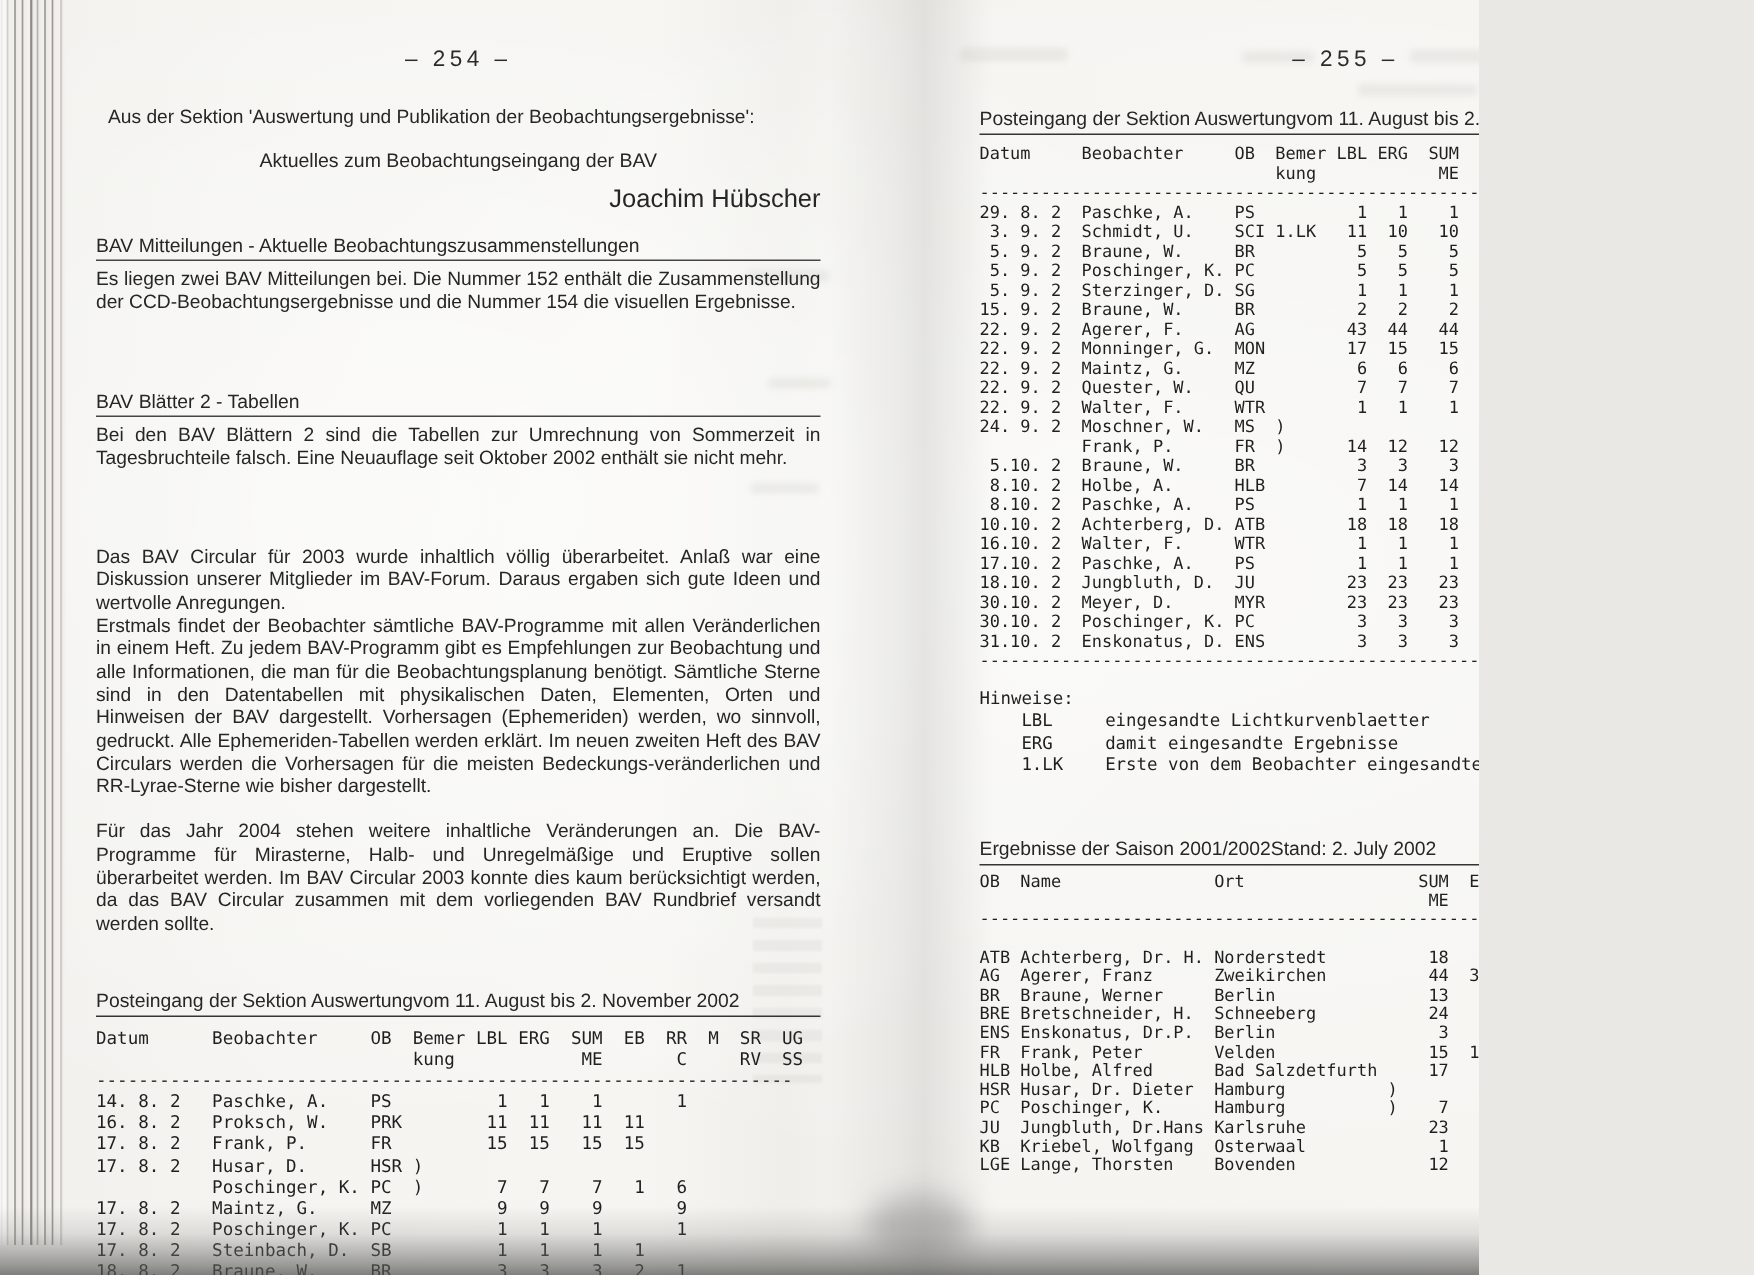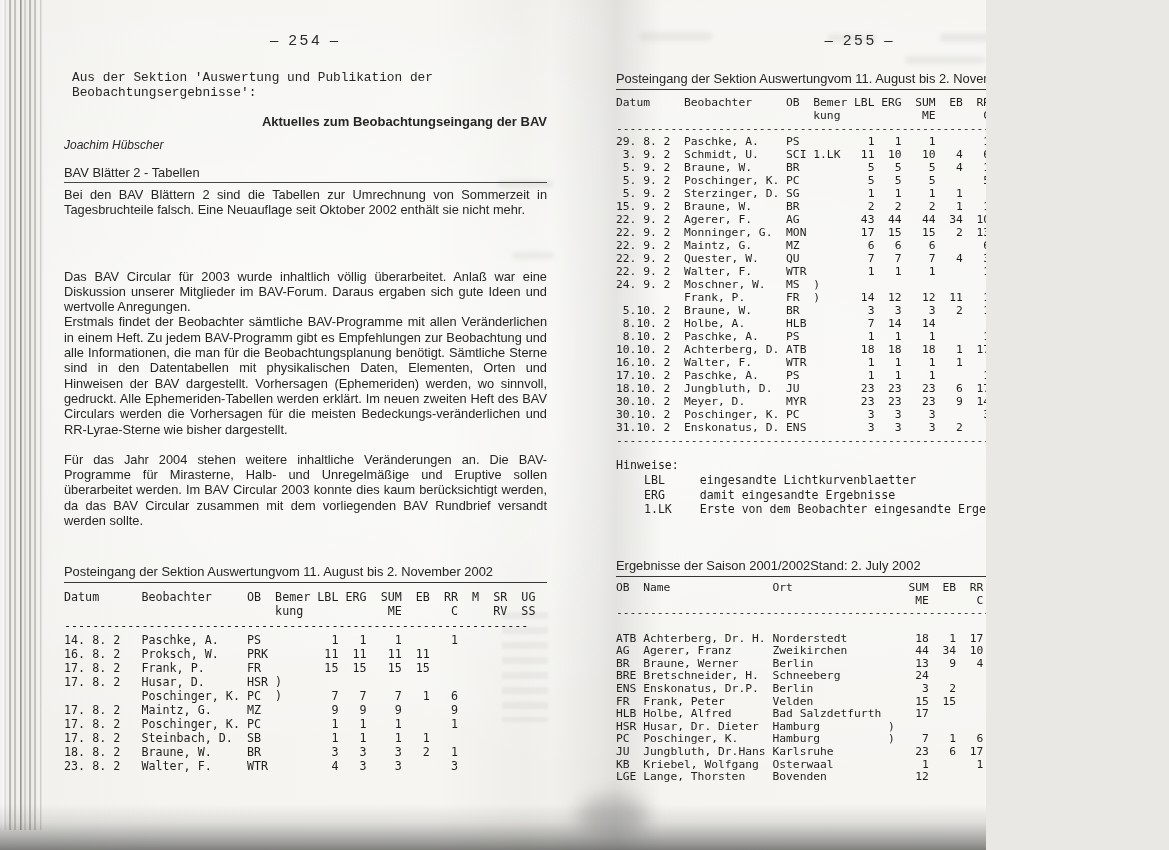--- a/index.html
+++ b/index.html
@@ -35,25 +35,25 @@
     background:rgba(90,90,88,.30);filter:blur(9px);
   }
   .smudge{position:absolute;background:rgba(110,108,104,.09);filter:blur(2px);border-radius:3px;}
   .smudge-strip{
     position:absolute;filter:blur(1px);opacity:.55;
     background:repeating-linear-gradient(to bottom, rgba(120,118,114,.14) 0 7px, rgba(120,118,114,0) 7px 15px);
   }
   
   .page{position:absolute;top:0;}
   .page-left{left:64px;width:483px;}
-  .page-right{left:616px;width:488px;}
+  .page-right{left:653px;width:488px;}
   .pageno{margin-top:31px;text-align:center;font-size:15px;letter-spacing:3px;color:#2b2b2b;}
-  .intro{margin-top:22px;font-size:12.8px;padding-left:8px;font-family:Liberation Mono, monospace;}
-  .article-title{margin-top:14px;text-align:right;font-weight:bold;font-size:13px;}
-  .author{margin-top:9px;text-align:left;font-size:12px;font-style:italic;}
+  .intro{margin-top:22px;font-size:12.8px;padding-left:8px;}
+  .article-title{margin-top:14px;text-align:center;font-weight:normal;font-size:13px;}
+  .author{margin-top:9px;text-align:right;font-size:17px;}
   .sections{margin-top:13px;}
   .sec + .sec{margin-top:51px;}
   .sec-head{font-size:12.9px;border-bottom:1.6px solid #454545;padding-bottom:2px;margin-bottom:4px;}
   .para{font-size:12.8px;line-height:15.3px;text-align:justify;margin:0;}
   .para.gap{margin-bottom:15px;}
   
   .tbl-titlebar{display:flex;align-items:flex-end;
     font-size:12.9px;border-bottom:1.8px solid #343434;padding-bottom:3px;}
   .mono{font-family:"DejaVu Sans Mono","Liberation Mono",monospace;color:#1f1f1f;white-space:pre;margin:0;}
   .tbl-left{margin-top:36px;}
@@ -84,20 +84,24 @@
   <div class="smudge-strip" style="left:1136px;top:88px;width:20px;height:340px;"></div>
   <div class="smudge-strip" style="left:502px;top:612px;width:46px;height:110px;"></div>
 
   <div class="page page-left">
     <div class="pageno">–  254  –</div>
     <div class="intro">Aus der Sektion 'Auswertung und Publikation der Beobachtungsergebnisse':</div>
     <div class="article-title">Aktuelles zum Beobachtungseingang der BAV</div>
     <div class="author">Joachim Hübscher</div>
 
     <div class="sections">
+        <section class="sec">
+          <div class="sec-head">BAV Mitteilungen - Aktuelle Beobachtungszusammenstellungen</div>
+          <p class="para">Es liegen zwei BAV Mitteilungen bei. Die Nummer 152 enthält die Zusammenstellung der CCD-Beobachtungsergebnisse und die Nummer 154 die visuellen Ergebnisse.</p>
+        </section>
         <section class="sec">
           <div class="sec-head">BAV Blätter 2 - Tabellen</div>
           <p class="para">Bei den BAV Blättern 2 sind die Tabellen zur Umrechnung von Sommerzeit in Tagesbruchteile falsch. Eine Neuauflage seit Oktober 2002 enthält sie nicht mehr.</p>
         </section>
         <section class="sec">
           <p class="para">Das BAV Circular für 2003 wurde inhaltlich völlig überarbeitet. Anlaß war eine Diskussion unserer Mitglieder im BAV-Forum. Daraus ergaben sich gute Ideen und wertvolle Anregungen.</p>
           <p class="para gap">Erstmals findet der Beobachter sämtliche BAV-Programme mit allen Veränderlichen in einem Heft. Zu jedem BAV-Programm gibt es Empfehlungen zur Beobachtung und alle Informationen, die man für die Beobachtungsplanung benötigt. Sämtliche Sterne sind in den Datentabellen mit physikalischen Daten, Elementen, Orten und Hinweisen der BAV dargestellt. Vorhersagen (Ephemeriden) werden, wo sinnvoll, gedruckt. Alle Ephemeriden-Tabellen werden erklärt. Im neuen zweiten Heft des BAV Circulars werden die Vorhersagen für die meisten Bedeckungs-veränderlichen und RR-Lyrae-Sterne wie bisher dargestellt.</p>
           <p class="para">Für das Jahr 2004 stehen weitere inhaltliche Veränderungen an. Die BAV-Programme für Mirasterne, Halb- und Unregelmäßige und Eruptive sollen überarbeitet werden. Im BAV Circular 2003 konnte dies kaum berücksichtigt werden, da das BAV Circular zusammen mit dem vorliegenden BAV Rundbrief versandt werden sollte.</p>
         </section>
       </div>

